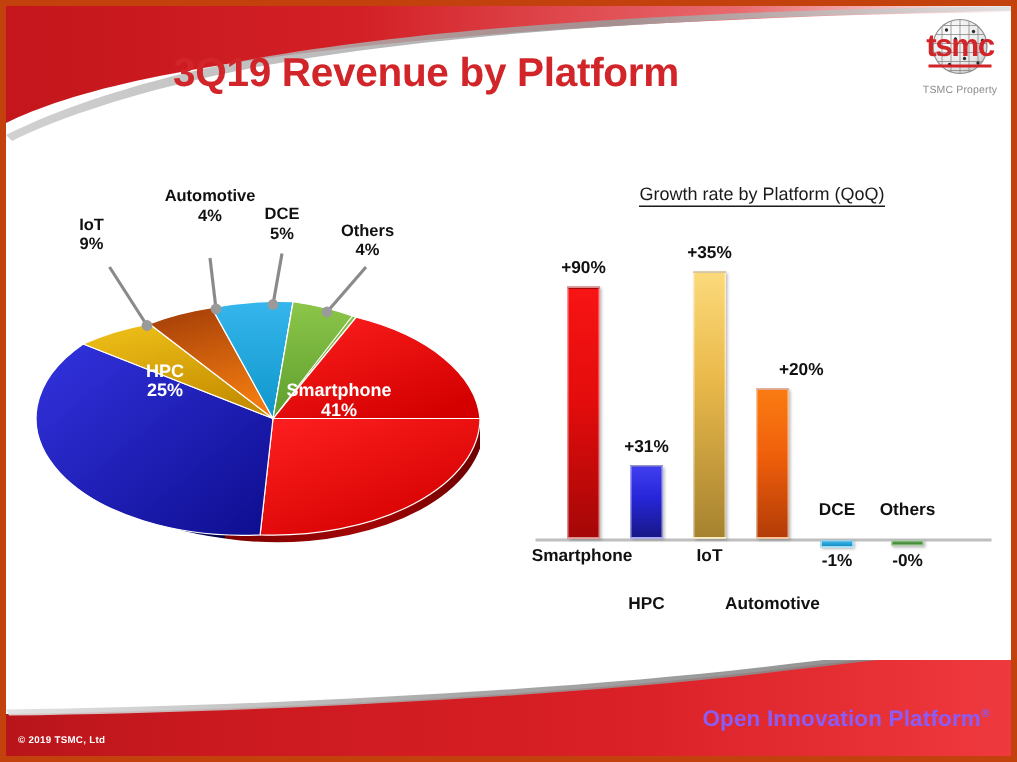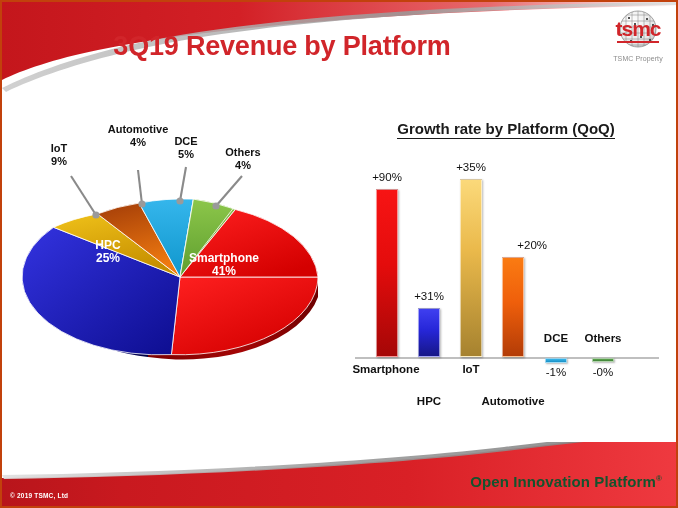--- a/index.html
+++ b/index.html
@@ -7,21 +7,21 @@
     padding: 0;
     background: #ffffff;
   }
   #slide {
     position: relative;
     width: 678px;
     height: 508px;
     background: #ffffff;
     overflow: hidden;
     font-family: "Liberation Sans", sans-serif;
-    border: 2px solid #c2410c;
+    border: 4px solid #c2410c;
     box-sizing: border-box;
   }
 
   
   .hdr-wrap {
     position: absolute;
     left: 0; top: 0;
     width: 678px; height: 96px;
     overflow: hidden;
     pointer-events: none;
@@ -103,22 +103,22 @@
   #bar-panel {
     position: absolute;
     left: 345px; top: 118px;
     width: 318px; height: 285px;
   }
   #bar-chart-title {
     position: absolute;
     left: 0; top: 0;
     width: 318px;
     text-align: center;
-    font-size: 15px;
-    font-weight: bold;
+    font-size: 12px;
+    font-weight: normal;
     color: #1a1a1a;
   }
   #bar-chart-title span {
     border-bottom: 1.6px solid #1a1a1a;
     padding-bottom: 1px;
   }
   .bar-axis {
     position: absolute;
     left: 8px;
     width: 304px;
@@ -128,21 +128,21 @@
   .bar-col { position: absolute; }
   .bar-rect {
     position: absolute;
     border: 1px solid rgba(255,255,255,0.55);
     box-sizing: border-box;
     box-shadow: 1px 1px 2px rgba(0,0,0,0.28);
   }
   .bar-value {
     position: absolute;
     font-size: 11.5px;
-    font-weight: normal;
+    font-weight: bold;
     color: #111111;
     text-align: center;
     white-space: nowrap;
   }
   .bar-cat {
     position: absolute;
     font-size: 11.5px;
     font-weight: bold;
     color: #111111;
     text-align: center;
@@ -156,21 +156,21 @@
     font-size: 6.5px;
     font-weight: bold;
     color: #ffffff;
     letter-spacing: 0.2px;
   }
   #oip-text {
     position: absolute;
     right: 14px; bottom: 16px;
     font-size: 15px;
     font-weight: bold;
-    color: #14532d;
+    color: #8b5cf6;
     letter-spacing: 0.1px;
     white-space: nowrap;
   }
   #oip-text sup { font-size: 8px; vertical-align: super; }
 </style>
 </head>
 <body>
 
 <div id="slide">
 

